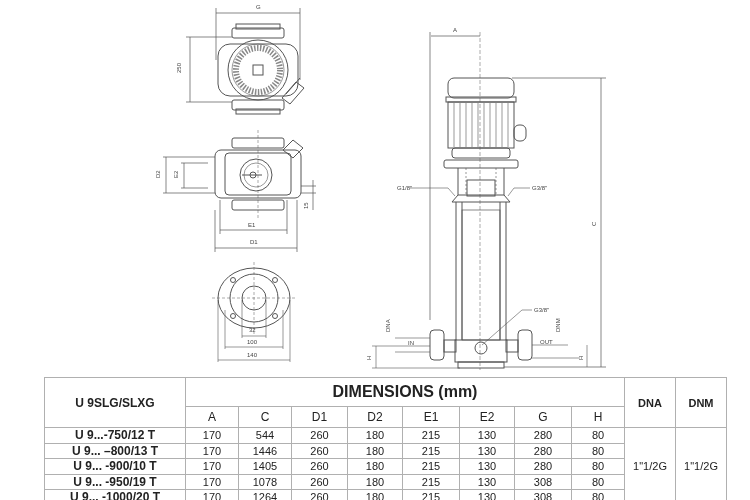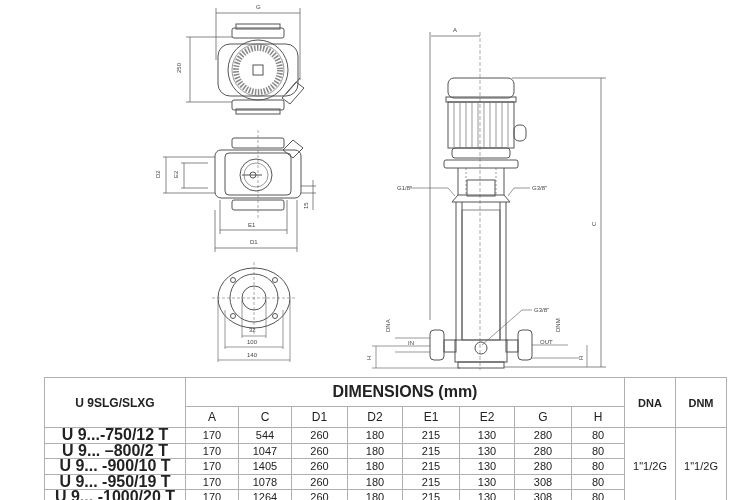--- a/index.html
+++ b/index.html
@@ -10,21 +10,21 @@
   .lbl { font-family:"Liberation Sans", sans-serif; font-size:6px; fill:#444; }
 
   table.dims { position:absolute; left:44px; top:377px; border-collapse:collapse;
                font-family:"Liberation Sans", sans-serif; font-size:11px; color:#222; }
   table.dims td, table.dims th { border:1px solid #b0b0b0; text-align:center; padding:0; }
   table.dims th { font-weight:bold; }
   .model-head { width:140px; font-size:12px; }
   .dim-title { height:28px; font-size:16px; }
   .col-h { height:20px; font-weight:normal !important; font-size:12px; }
   .row td { height:14.5px; line-height:14px; }
-  .model-cell { font-weight:bold; font-size:16px;margin-top:27px; }
+  .model-cell { font-weight:bold; font-size:12px;margin-top:27px; }
   .conn { font-size:11px; }
   .w-a { width:52px; } .w-c { width:52px; } .w-d1 { width:55px; } .w-d2 { width:54px; }
   .w-e1 { width:56px; } .w-e2 { width:54px; } .w-g { width:56px; } .w-h { width:52px; }
   .w-dna { width:50px; } .w-dnm { width:50px; }
 </style>
 </head>
 <body>
 
 <div class="drawing">
 <svg width="750" height="375" viewBox="0 0 750 375" xmlns="http://www.w3.org/2000/svg" stroke="#555" fill="none" stroke-width="1">
@@ -232,23 +232,23 @@
     <td>260</td>
     <td>180</td>
     <td>215</td>
     <td>130</td>
     <td>280</td>
     <td>80</td>
     <td class="conn" rowspan="5">1"1/2G</td>
     <td class="conn" rowspan="5">1"1/2G</td>
   </tr>
   <tr class="row">
-    <td class="model-cell">U 9... –800/2 T</td>
-    <td>170</td>
-    <td>1047</td>
+    <td class="model-cell">U 9... –800/13 T</td>
+    <td>170</td>
+    <td>1446</td>
     <td>260</td>
     <td>180</td>
     <td>215</td>
     <td>130</td>
     <td>280</td>
     <td>80</td>
   </tr>
   <tr class="row">
     <td class="model-cell">U 9... -900/10 T</td>
     <td>170</td>

